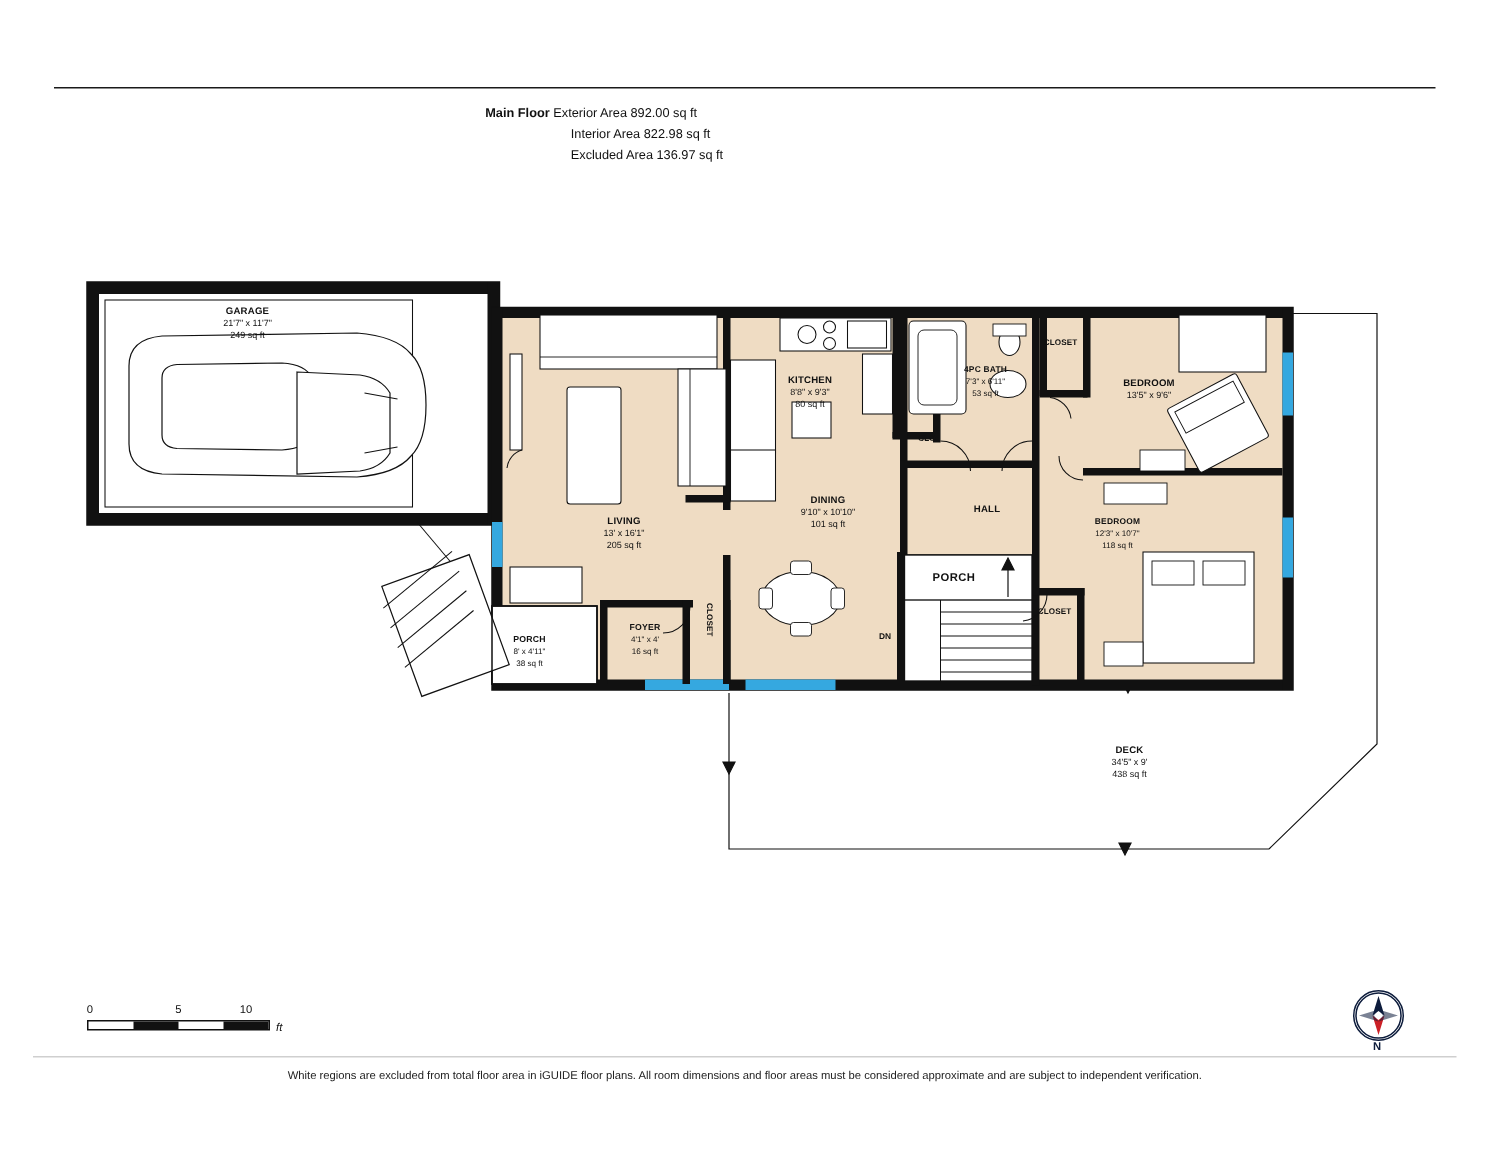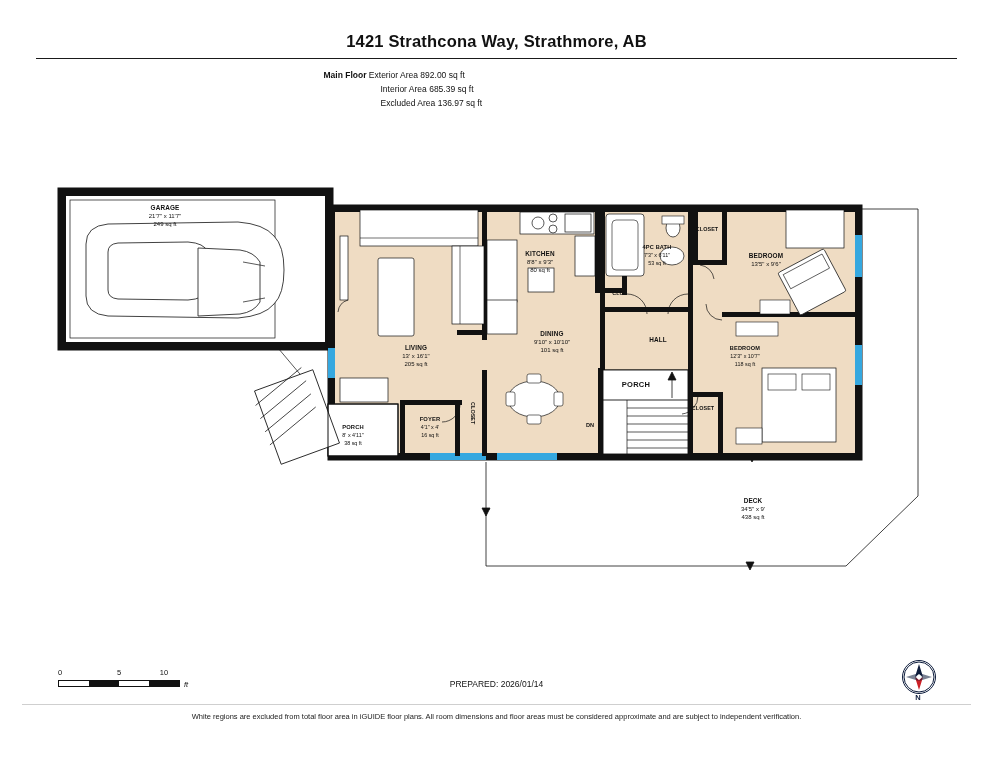--- a/index.html
+++ b/index.html
@@ -67,28 +67,27 @@
   .lbl-grp .ar{font-size:6px;}
   .lbl-open{font-size:7.5px;font-weight:bold;letter-spacing:.3px;}
   .lbl-small{font-size:5.4px;font-weight:bold;letter-spacing:.1px;}
   .lbl-dn{font-size:5.6px;font-weight:bold;}
 </style>
 </head>
 <body>
 
 <div class="page">
 
-  <div class="title">1421 Strathcona Way, Strathmore, AB</div>
   <div class="title-rule"></div>
 
   <div class="meta">
     <span class="inner">
       <span class="row"><span class="lbl">Main Floor</span>
         <span>Exterior Area 892.00 sq ft</span></span>
-      <span class="row" style="padding-left:57px;">Interior Area 685.39 sq ft</span>
+      <span class="row" style="padding-left:57px;">Interior Area 822.98 sq ft</span>
       <span class="row" style="padding-left:57px;">Excluded Area 136.97 sq ft</span>
     </span>
   </div>
 
   <div class="plan">
   <svg width="993" height="768" viewBox="0 0 993 768" xmlns="http://www.w3.org/2000/svg">
     <g id="deck-outline" fill="none" stroke="#111" stroke-width="0.8">
       <path d="M486 462 L486 566 L846 566 L918 496 L918 209 L862 209"></path>
     </g>
 
@@ -379,17 +378,16 @@
         <circle cx="16" cy="16" r="15" fill="#ffffff" stroke="#0d1c3c" stroke-width="1"></circle>
         <polygon points="16,3 20,16 16,13 12,16" fill="#0d1c3c"></polygon>
         <polygon points="16,29 20,16 16,19 12,16" fill="#cc2026"></polygon>
         <polygon points="3,16 16,12 13,16 16,20" fill="#0d1c3c" opacity="0.55"></polygon>
         <polygon points="29,16 16,12 19,16 16,20" fill="#0d1c3c" opacity="0.55"></polygon>
       </svg>
     </div>
     <div class="n-label">N</div>
   </div>
 
-  <div class="prepared">PREPARED: 2026/01/14</div>
   <div class="footer-rule"></div>
   <div class="disclaimer">White regions are excluded from total floor area in iGUIDE floor plans. All room dimensions and floor areas must be considered approximate and are subject to independent verification.</div>
 
 </div>
 
 </body></html>

